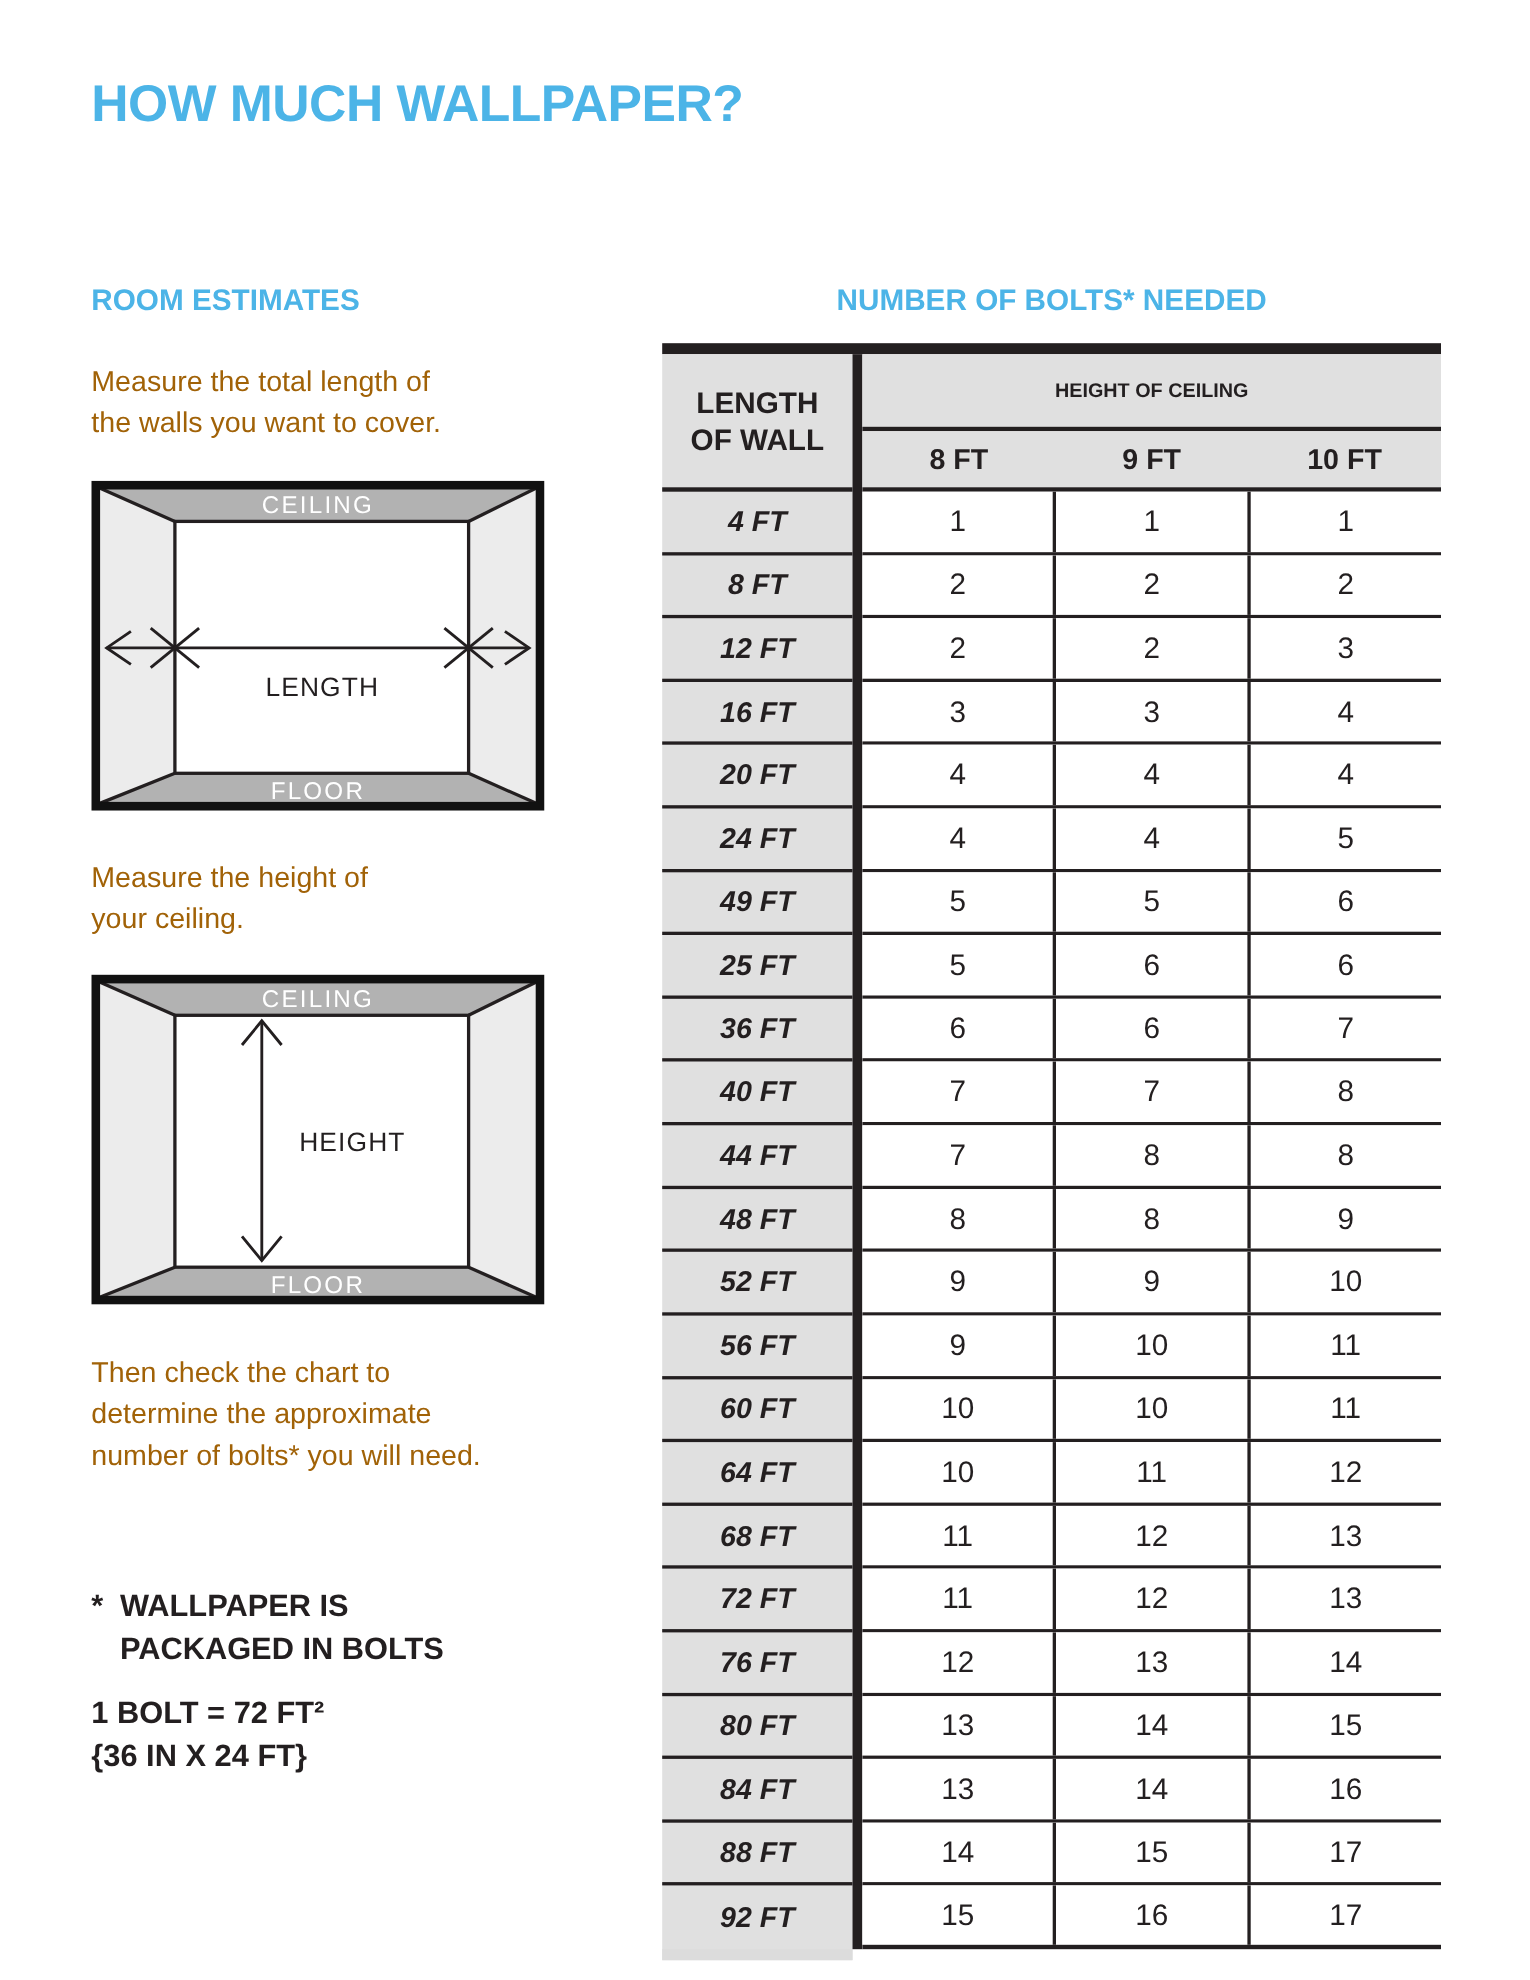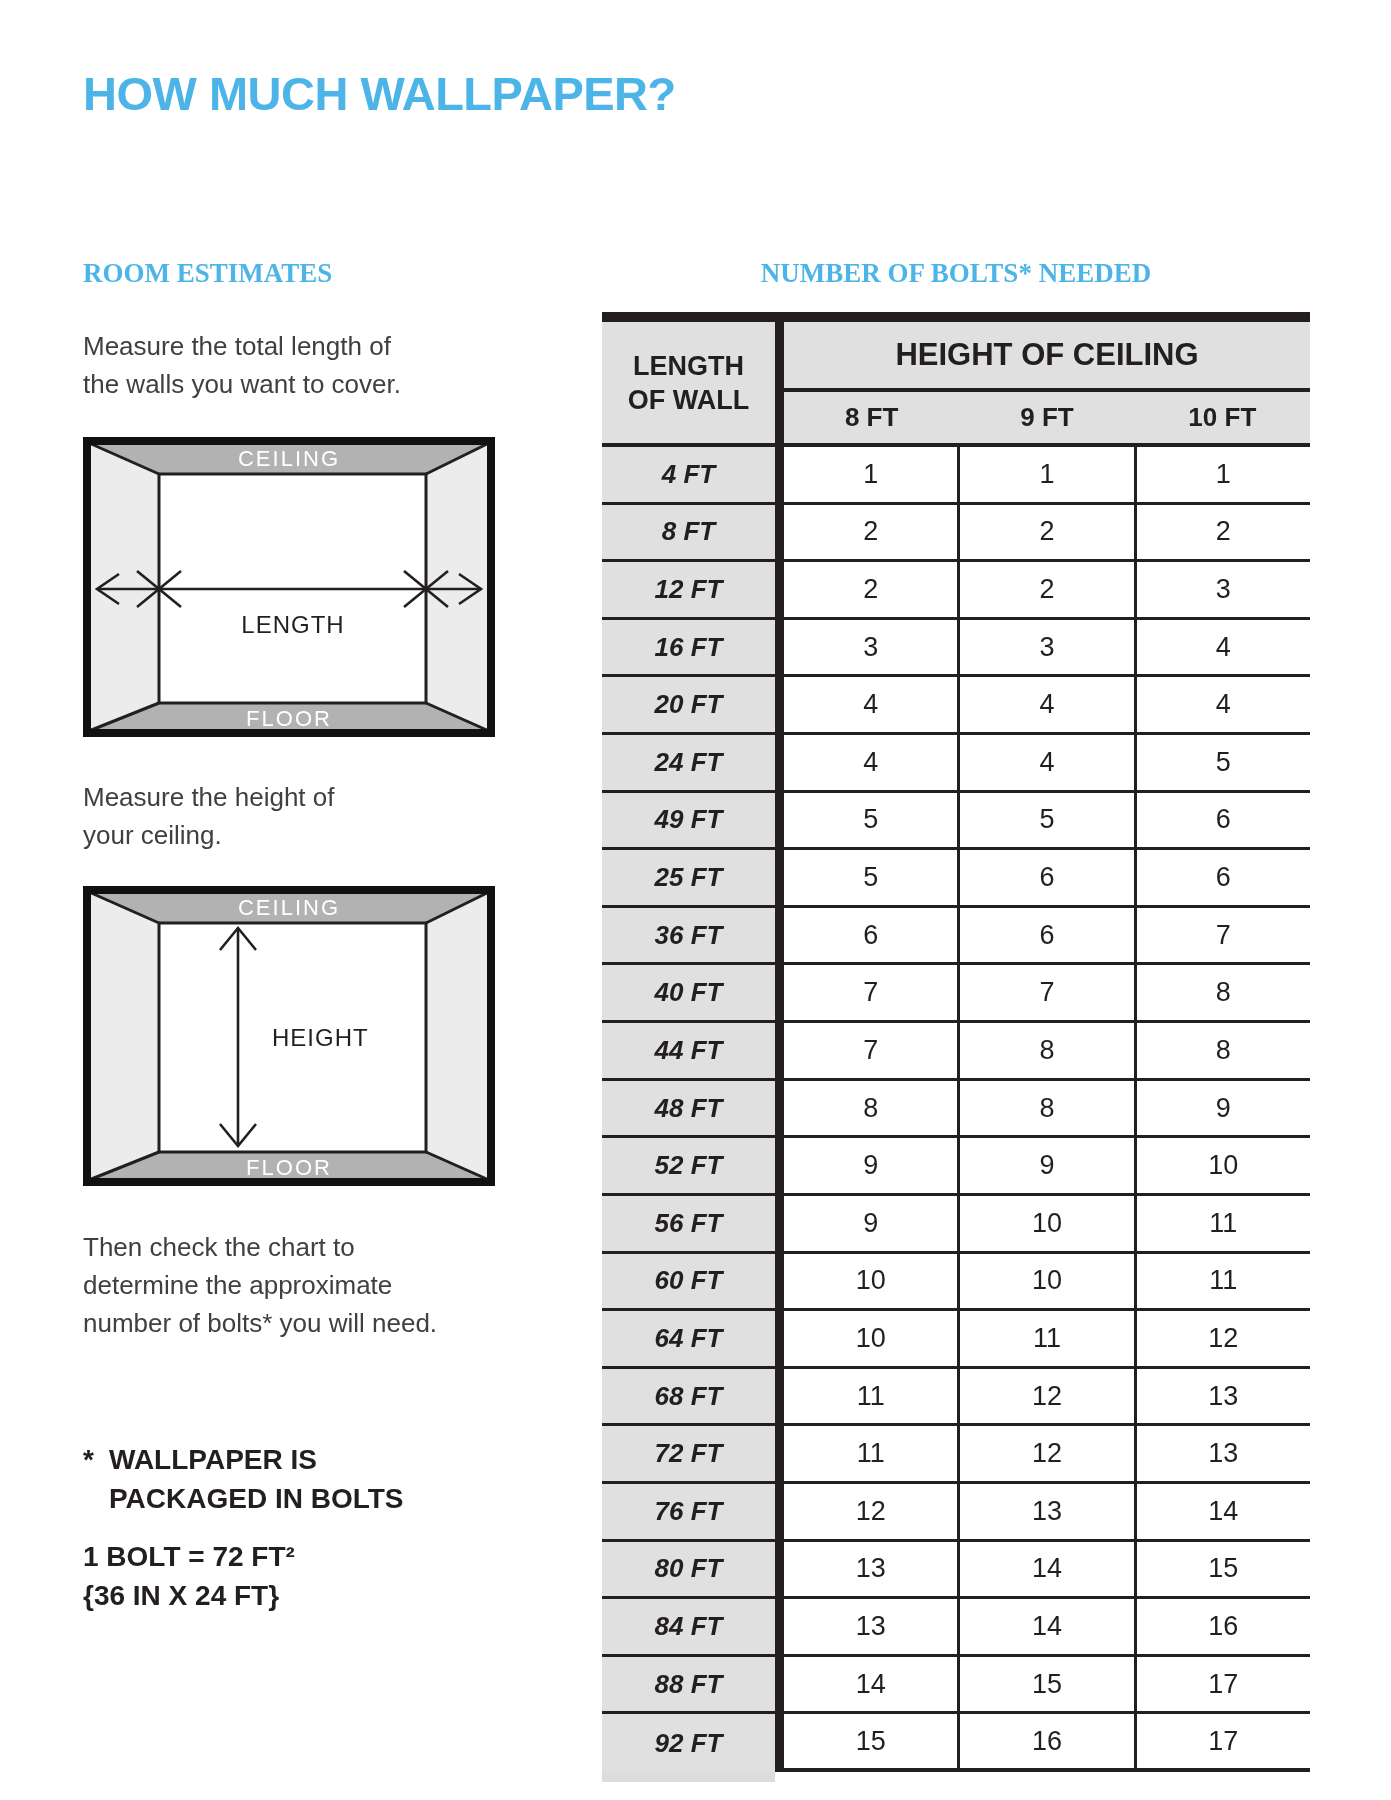--- a/index.html
+++ b/index.html
@@ -7,26 +7,26 @@
   body { font-family:"Liberation Sans","DejaVu Sans",sans-serif; color:#231f20; }
   .page {
     position:relative; width:1391px; height:1800px; background:#ffffff;
     overflow:hidden; margin:0 auto;
   }
   .page-title {
     position:absolute; left:83px; top:66px;
     font-size:47px; font-weight:bold; letter-spacing:-0.5px; color:#4cb4e7;
   }
   .section-heading {
-    position:absolute; font-size:27px; font-weight:bold; color:#4cb4e7;font-family:Liberation Serif, serif;
+    position:absolute; font-size:27px; font-weight:bold; color:#4cb4e7;
   }
   .room-heading { left:83px; top:258px; }
   .table-heading { left:602px; top:258px; width:708px; text-align:center; }
   .body-text {
-    position:absolute; left:83px; font-size:26px; line-height:38px; color:#404040;
+    position:absolute; left:83px; font-size:26px; line-height:38px; color:#a16207;
   }
   .para1 { top:327px; }
   .para2 { top:778px; }
   .para3 { top:1228px; }
   .diagram { position:absolute; left:83px; width:412px; height:300px; }
   .diagram1 { top:437px; }
   .diagram2 { top:886px; }
   .footnote {
     position:absolute; left:83px; top:1440px; font-size:28px; font-weight:bold;
     line-height:39px;
@@ -51,21 +51,21 @@
     height:57.61px; border-bottom:3px solid #231f20;
     display:flex; align-items:center; justify-content:center;
     font-size:26px; font-weight:bold;font-style:italic;
   }
   .label-cell:last-child { border-bottom:none; }
   .label-col-foot { height:10px; background:#dcdcdc; }
   .data-col { flex:1; border-left:9px solid #231f20; }
   .group-header {
     height:70px; background:#e0e0e0; border-bottom:4px solid #231f20;
     display:flex; align-items:center; justify-content:center;
-    font-size:31px; font-weight:bold;
+    font-size:18px; font-weight:bold;
   }
   .col-headers { display:flex; height:55px; background:#e0e0e0; border-bottom:4px solid #231f20; }
   .col-header {
     flex:1; display:flex; align-items:center; justify-content:center;
     font-size:26px; font-weight:bold;
   }
   .data-row { display:flex; height:57.61px; border-bottom:3px solid #231f20; background:#ffffff; }
   .data-row:last-child { border-bottom:4px solid #231f20; }
   .data-cell {
     flex:1; display:flex; align-items:center; justify-content:center;

